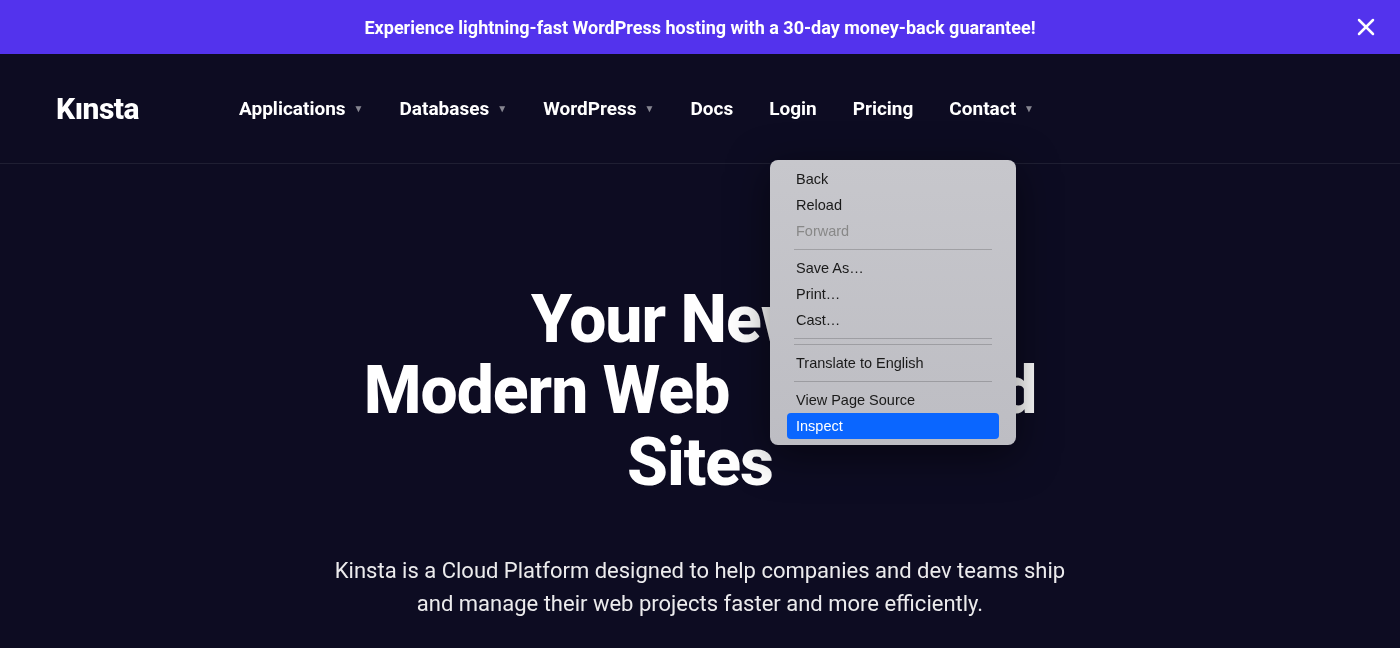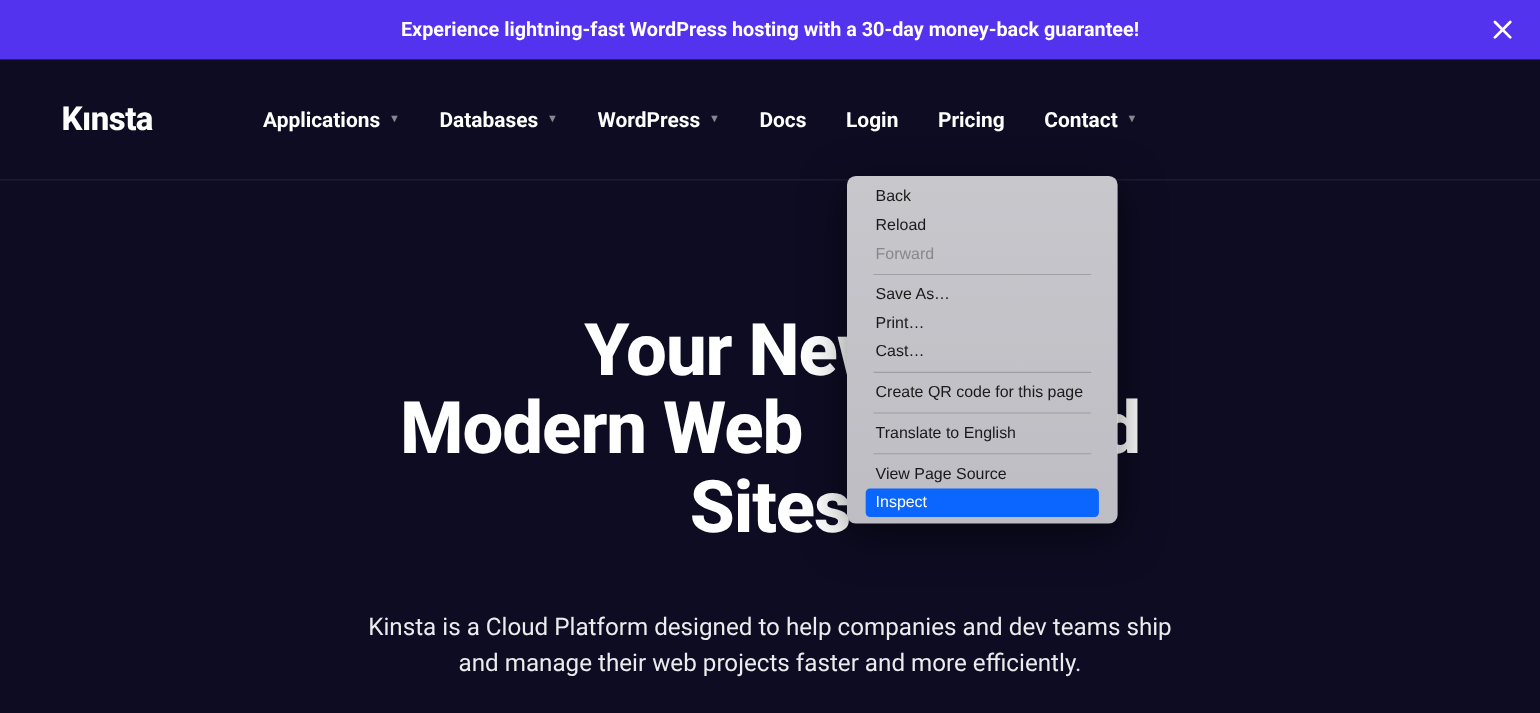--- a/index.html
+++ b/index.html
@@ -199,19 +199,18 @@
 
 <div class="context-menu">
   <div class="cm-item">Back</div>
   <div class="cm-item">Reload</div>
   <div class="cm-item disabled">Forward</div>
   <div class="cm-sep"></div>
   <div class="cm-item">Save As…</div>
   <div class="cm-item">Print…</div>
   <div class="cm-item">Cast…</div>
   <div class="cm-sep"></div>
-  <div class="cm-item">Create QR code for this page</div>
   <div class="cm-sep"></div>
   <div class="cm-item">Translate to English</div>
   <div class="cm-sep"></div>
   <div class="cm-item">View Page Source</div>
   <div class="cm-item highlight">Inspect</div>
 </div>
 
 </body></html>

